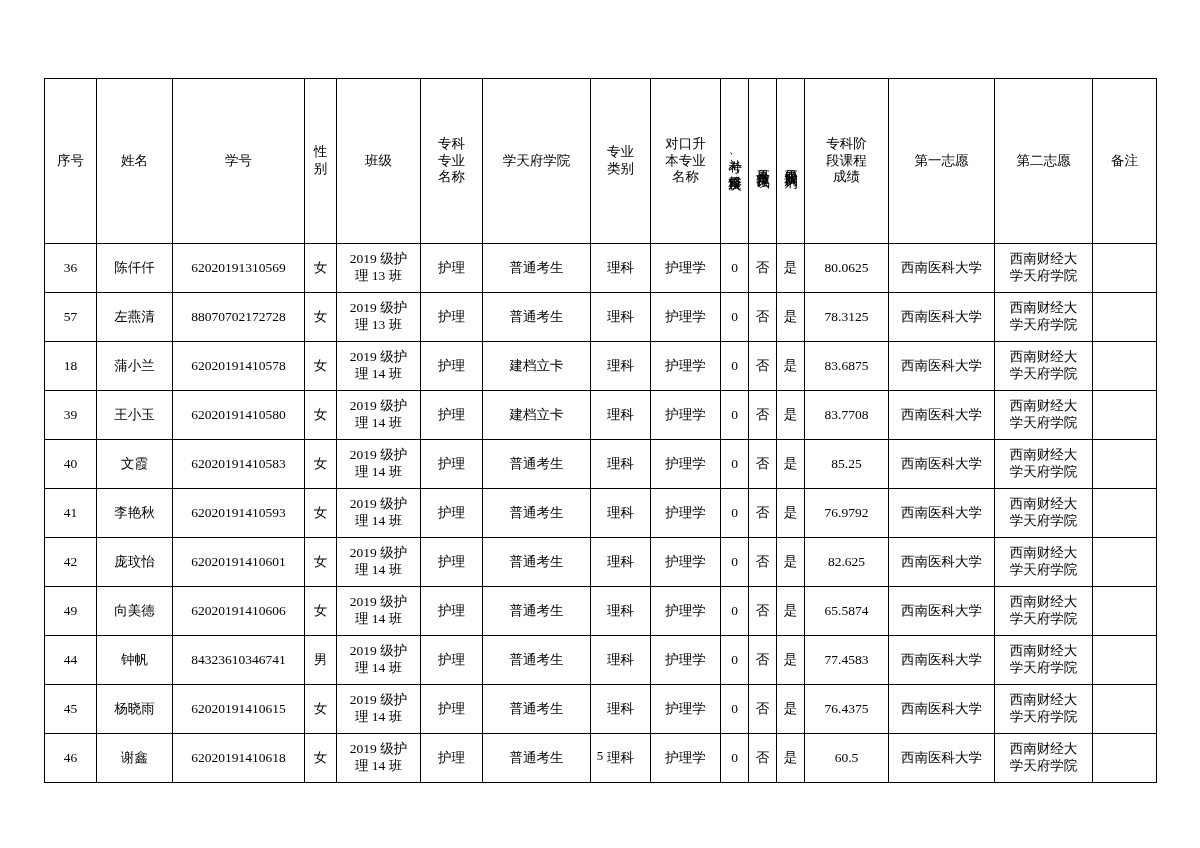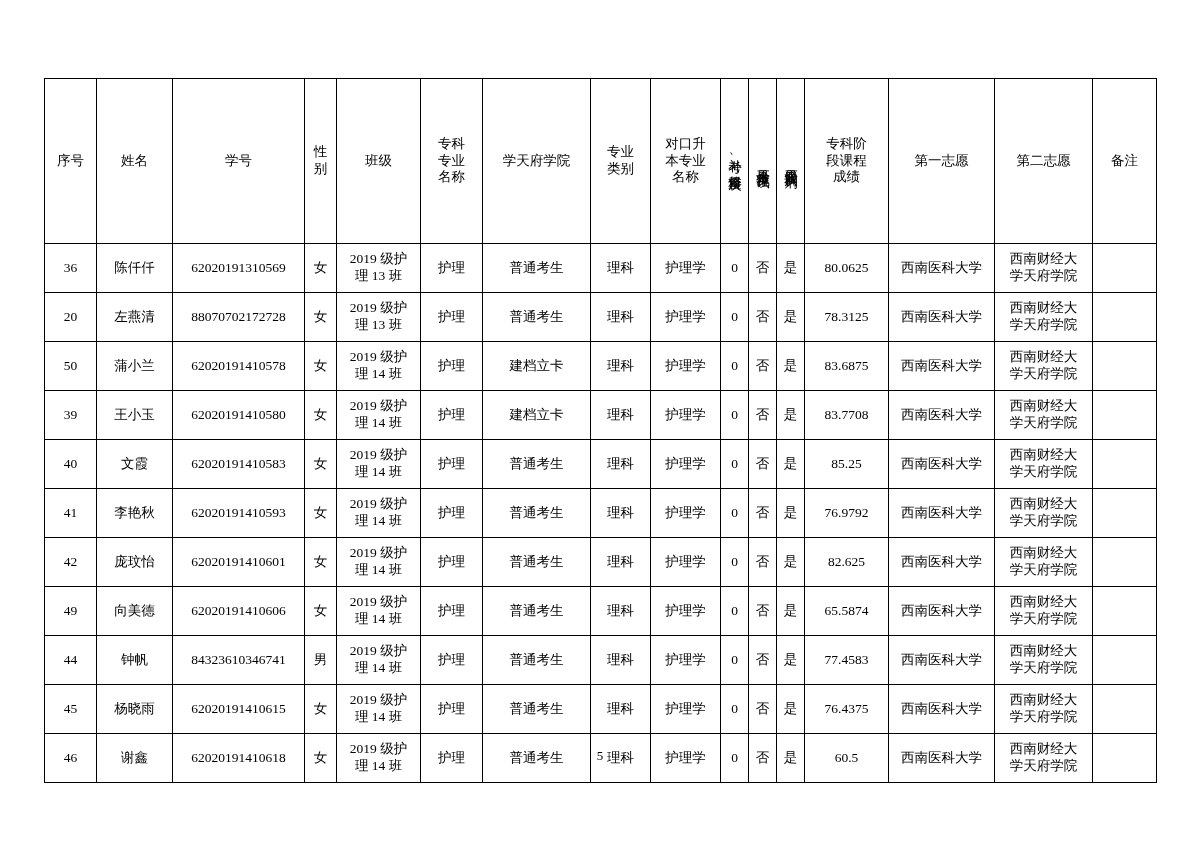--- a/index.html
+++ b/index.html
@@ -207,21 +207,21 @@
         <td>80.0625</td>
         <td>西南医科大学</td>
         <td class="cell-wish2">
           <div>西南财经大</div>
           <div>学天府学院</div>
         </td>
         <td></td>
       </tr>
 
       <tr>
-        <td class="row-tall">20</td>
+        <td class="row-tall">57</td>
         <td>左燕清</td>
         <td class="cell-stuno">88070702172728</td>
         <td>女</td>
         <td class="cell-class">
           <div>2019 级护</div>
           <div>理 13 班</div>
         </td>
         <td>护理</td>
         <td>普通考生</td>
         <td>理科</td>
@@ -232,21 +232,21 @@
         <td>78.3125</td>
         <td>西南医科大学</td>
         <td class="cell-wish2">
           <div>西南财经大</div>
           <div>学天府学院</div>
         </td>
         <td></td>
       </tr>
 
       <tr>
-        <td class="row-tall">50</td>
+        <td class="row-tall">18</td>
         <td>蒲小兰</td>
         <td class="cell-stuno">62020191410578</td>
         <td>女</td>
         <td class="cell-class">
           <div>2019 级护</div>
           <div>理 14 班</div>
         </td>
         <td>护理</td>
         <td>建档立卡</td>
         <td>理科</td>

